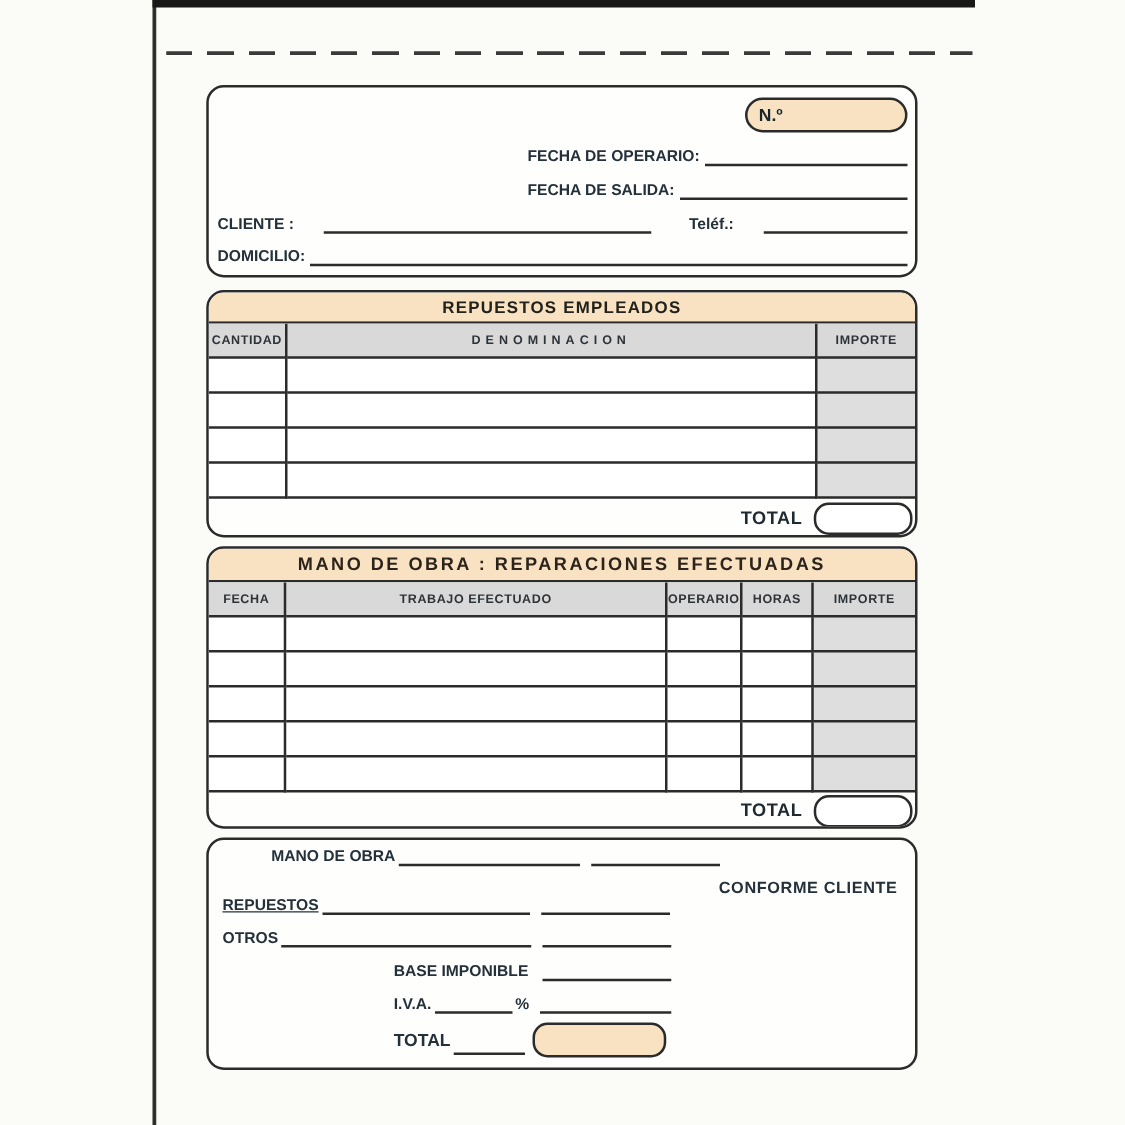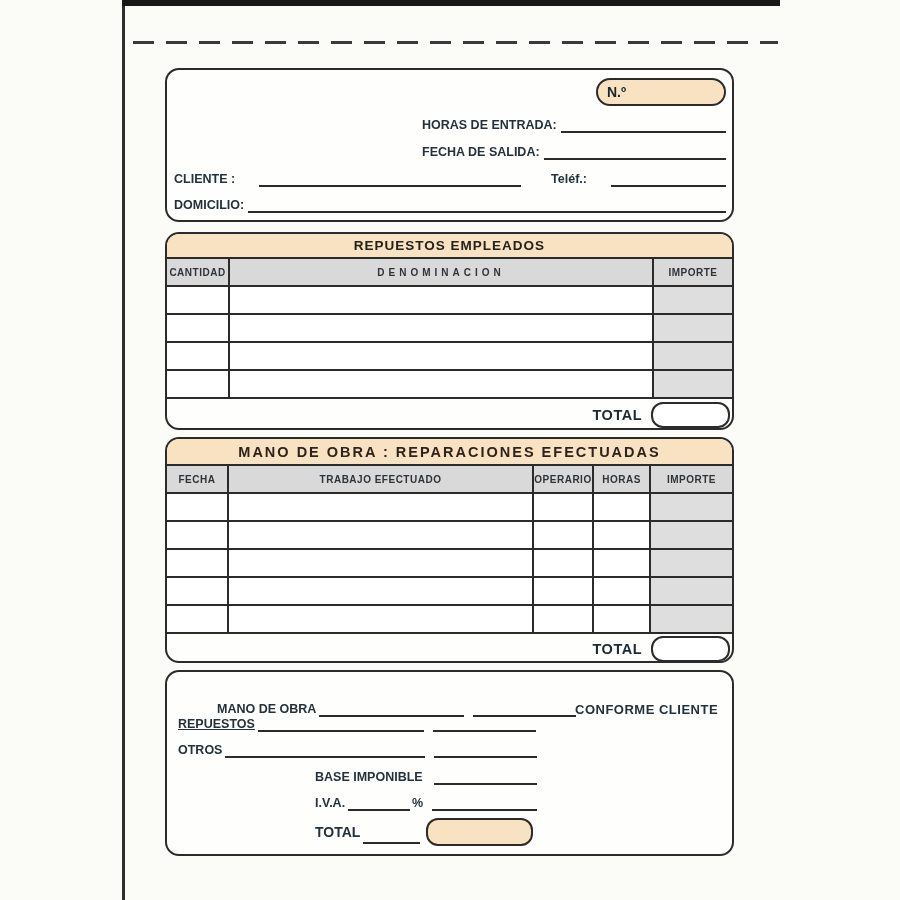--- a/index.html
+++ b/index.html
@@ -95,21 +95,21 @@
   .total-label{font-size:14.5px;font-weight:bold;letter-spacing:.5px;color:#1e2930;}
   .total-box{
     width:79px;height:26px;background:#fff;
     border:2px solid var(--line);border-radius:12px;
   }
 
   
   .sum-row{position:absolute;display:flex;align-items:flex-end;font-size:12.5px;font-weight:bold;white-space:nowrap;}
   .sum-row .lbl{line-height:15px;padding-right:3px;}
   .seg{border-bottom:2px solid var(--line);height:12px;}
-  #sum-mano{left:11px;top:30px;padding-left:39px;}   #sum-mano .segA{width:145px;}
+  #sum-mano{left:11px;top:6px;padding-left:39px;}   #sum-mano .segA{width:145px;}
   #sum-repuestos{left:11px;top:45px;text-decoration:underline;} #sum-repuestos .segA{width:166px;}
   #sum-otros{left:11px;top:71px;}  #sum-otros .segA{width:200px;}
   .segGap{width:9px;height:12px;}
   .segB{width:103px;border-bottom:2px solid var(--line);height:12px;}
   #sum-base{left:148px;top:98px;}  #sum-base .segB{margin-left:8px;}
   #sum-iva{left:148px;top:124px;}  #sum-iva .segIva{width:62px;border-bottom:2px solid var(--line);height:12px;}
   #sum-iva .pct{padding:0 3px 0 2px;line-height:15px;}
   #sum-iva .segB{margin-left:6px;width:105px;}
   #sum-total{left:148px;top:146px;align-items:center;}
   #sum-total .lbl{font-size:14px;}
@@ -125,21 +125,21 @@
 
 <div class="scan-vline"></div>
 <div class="scan-topbar"></div>
 <div class="perforation"></div>
 
 <div class="panel" id="panel-header">
   <div class="num-box">
     <span>N.º</span>
   </div>
   <div class="field-row" id="row-entrada">
-    <span class="lbl">HORAS DE ENTRADA:</span>
+    <span class="lbl">FECHA DE OPERARIO:</span>
     <span class="fieldline grow"></span>
   </div>
   <div class="field-row" id="row-salida">
     <span class="lbl">FECHA DE SALIDA:</span>
     <span class="fieldline grow"></span>
   </div>
   <div class="field-row" id="row-cliente">
     <span class="lbl">CLIENTE :</span>
     <span class="fieldline lineA"></span>
     <span class="lbl tel-lbl">Teléf.:</span>

